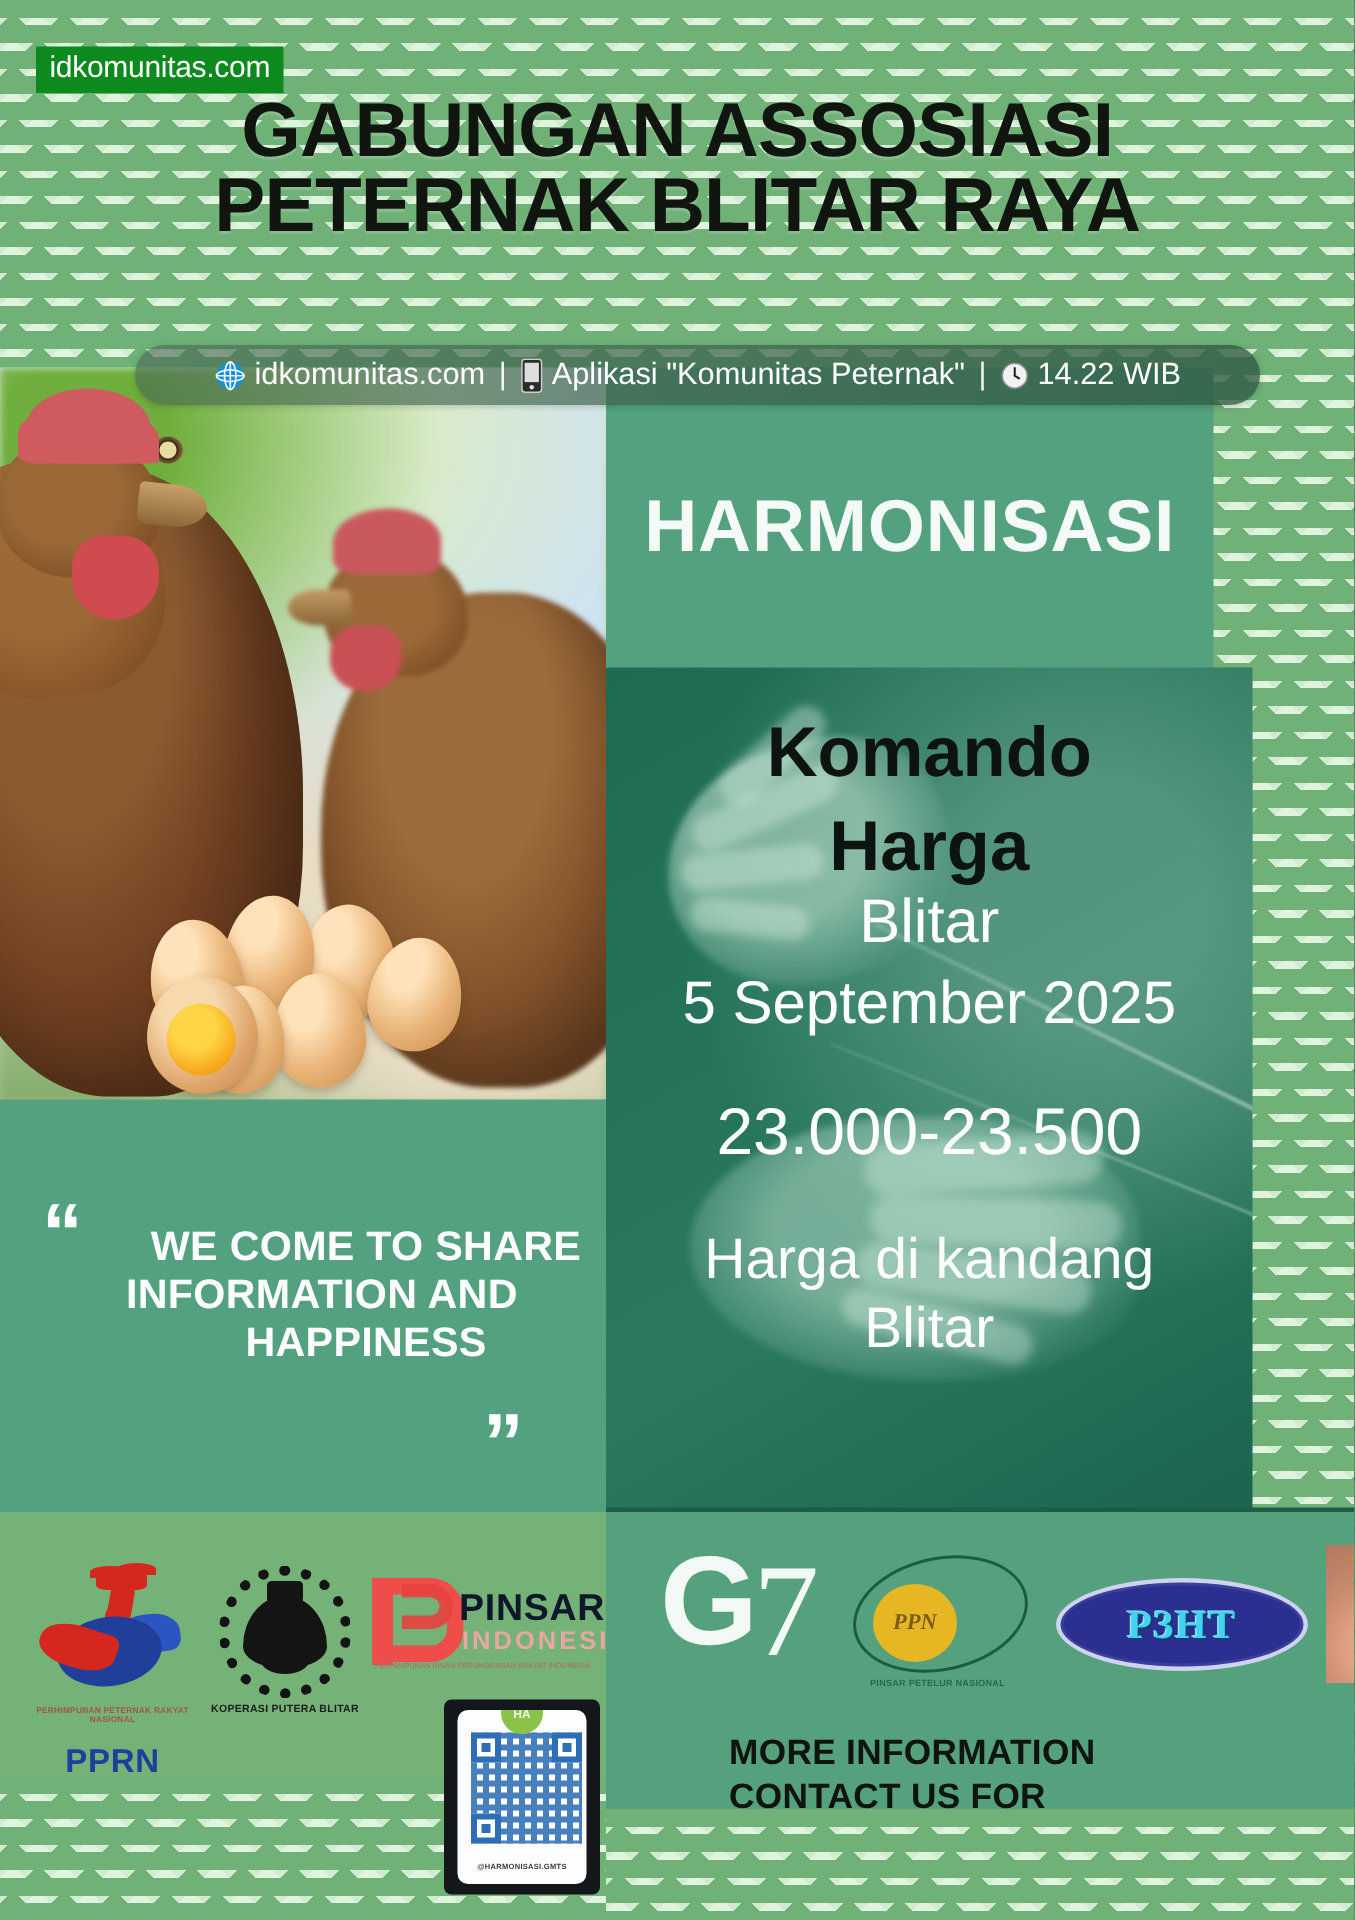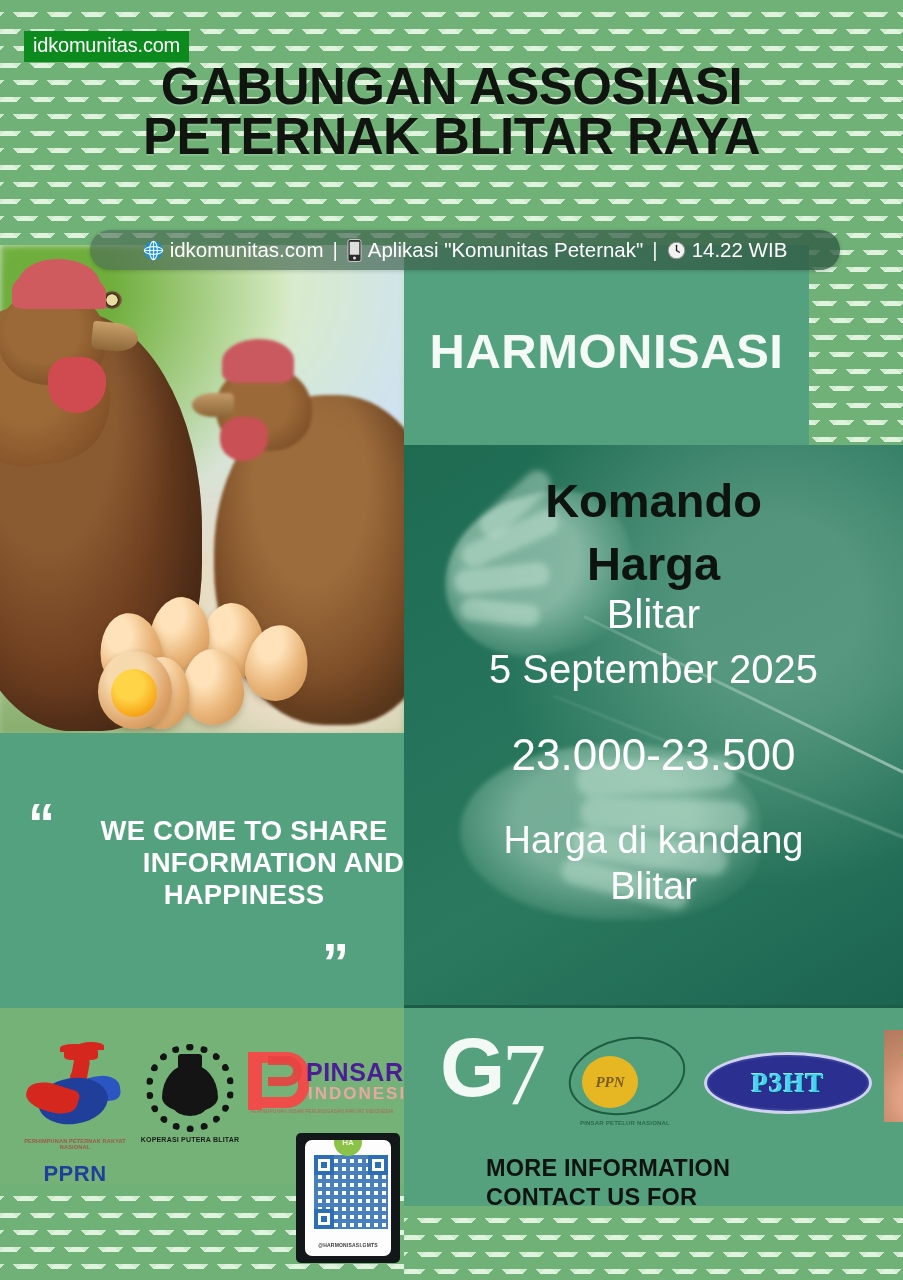--- a/index.html
+++ b/index.html
@@ -185,37 +185,37 @@
   }
   .q-open{position:absolute;left:6px;top:22px;}
   .q-close{position:absolute;left:300px;top:162px;}
   .q-text{
     position:absolute;left:62px;top:28px;width:320px;
     color:#ffffff;font-weight:800;font-size:27.5px;line-height:1.17;
     text-align:center;letter-spacing:.2px;
   }
   .q-text span{display:block;}
   .q-text .r1{text-align:center;}
-  .q-text .r2{text-align:right;}
+  .q-text .r2{text-align:left;}
   .q-text .r3{text-align:center;}
 
   
   .rt{
     position:absolute;left:404px;top:245px;width:405px;height:200px;
     background:#53a17e;
   }
   .rt h2{
     margin:0;position:absolute;left:0;right:0;top:78px;
     text-align:center;color:#f4fbf6;
     font-size:49px;font-weight:800;letter-spacing:.5px;
   }
 
   
   .rm{
-    position:absolute;left:404px;top:445px;width:499px;height:563px;
+    position:absolute;left:404px;top:445px;width:431px;height:563px;
     overflow:hidden;
     background:
       radial-gradient(circle at 74% 28%, rgba(190,225,205,.30) 0 16%, transparent 52%),
       linear-gradient(150deg,#1e6b52 0%,#24735a 35%,#2b7a5f 60%,#1b6450 100%);
   }
   .handA{
     position:absolute;left:40px;top:50px;width:190px;height:160px;
     background:radial-gradient(ellipse at 42% 38%, rgba(205,235,218,.52) 0 38%, rgba(120,180,155,.18) 72%, transparent 86%);
     border-radius:58% 46% 50% 54%;filter:blur(2px);transform:rotate(-14deg);
   }
@@ -305,21 +305,21 @@
   .kop .lbl{position:absolute;left:-6px;right:-6px;top:96px;text-align:center;color:#1c1c1c;
     font-weight:700;font-size:7px;letter-spacing:.2px;}
 
   .pinsar{position:absolute;left:248px;top:20px;width:150px;height:96px;}
   .pinsar .pmark{position:absolute;left:0;top:0;width:52px;height:58px;}
   .pinsar .pmark:before{content:"";position:absolute;left:0;top:0;width:14px;height:58px;background:#ef4d4a;}
   .pinsar .pmark:after{content:"";position:absolute;left:8px;top:0;width:42px;height:34px;
     border:11px solid #ef4d4a;border-radius:0 22px 22px 0;border-left:none;}
   .pinsar .pin2{position:absolute;left:20px;top:4px;width:34px;height:30px;
     border:9px solid #e8423f;border-radius:0 18px 18px 0;border-left:none;opacity:.9;}
-  .pinsar .ptxt{position:absolute;left:58px;top:6px;color:#4c1d95;font-weight:800;font-size:25px;letter-spacing:.5px;}
+  .pinsar .ptxt{position:absolute;left:58px;top:6px;color:#0f172a;font-weight:800;font-size:25px;letter-spacing:.5px;}
   .pinsar .pind{position:absolute;left:60px;top:32px;color:#e8a7a3;font-weight:800;font-size:17px;letter-spacing:2px;}
   .pinsar .pfine{position:absolute;left:2px;top:56px;width:148px;color:#b7645c;font-size:5px;line-height:1.5;}
 
   .qr{
     position:absolute;left:296px;top:125px;width:104px;height:130px;
     background:#13171a;border-radius:5px;padding:7px 9px;
   }
   .qr .card{position:relative;width:100%;height:100%;background:#fdfdfd;border-radius:7px;overflow:hidden;}
   .qr .ha{position:absolute;left:50%;top:-12px;transform:translateX(-50%);
     width:28px;height:28px;border-radius:50%;background:#8bc34a;color:#eaf7d9;

